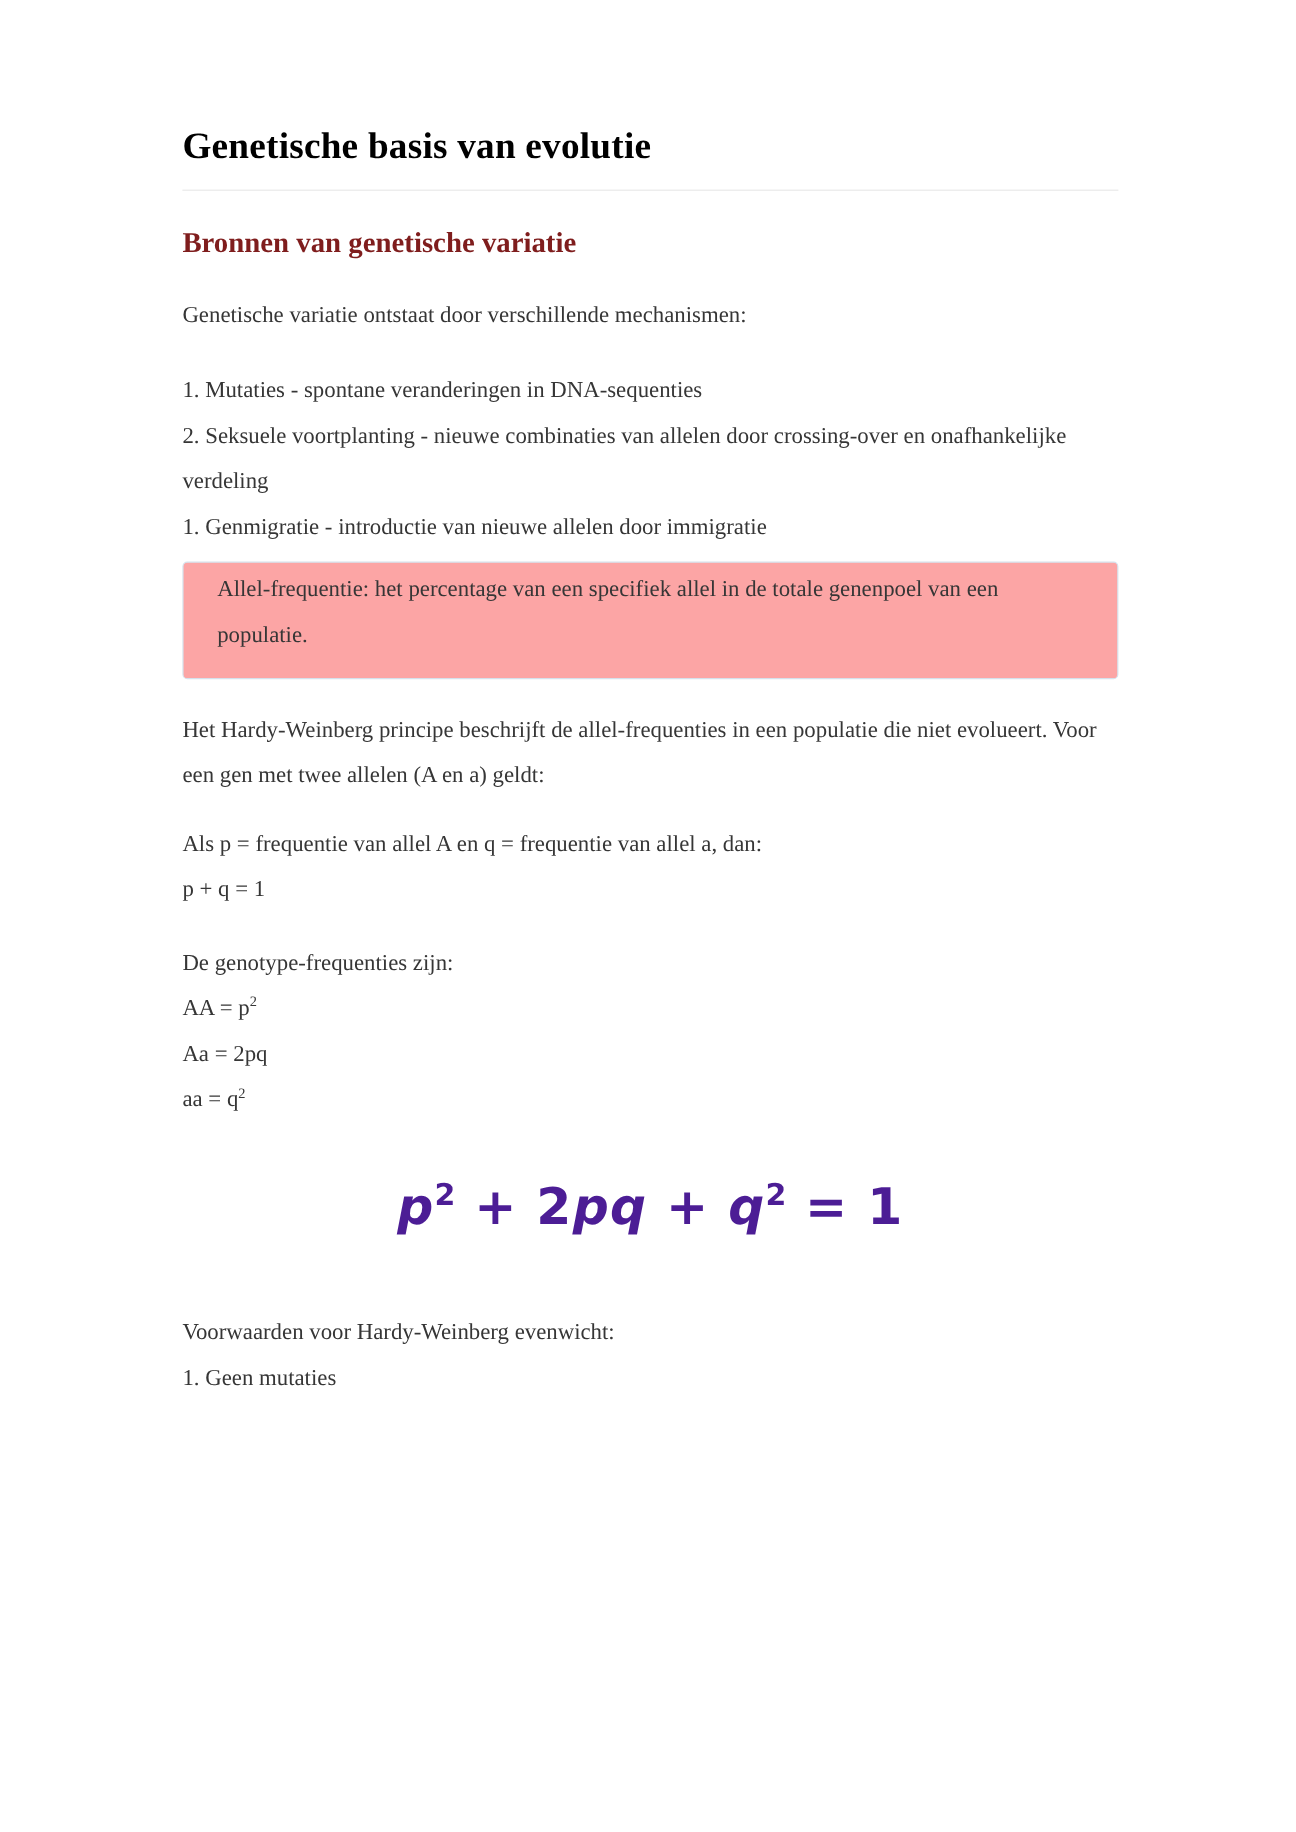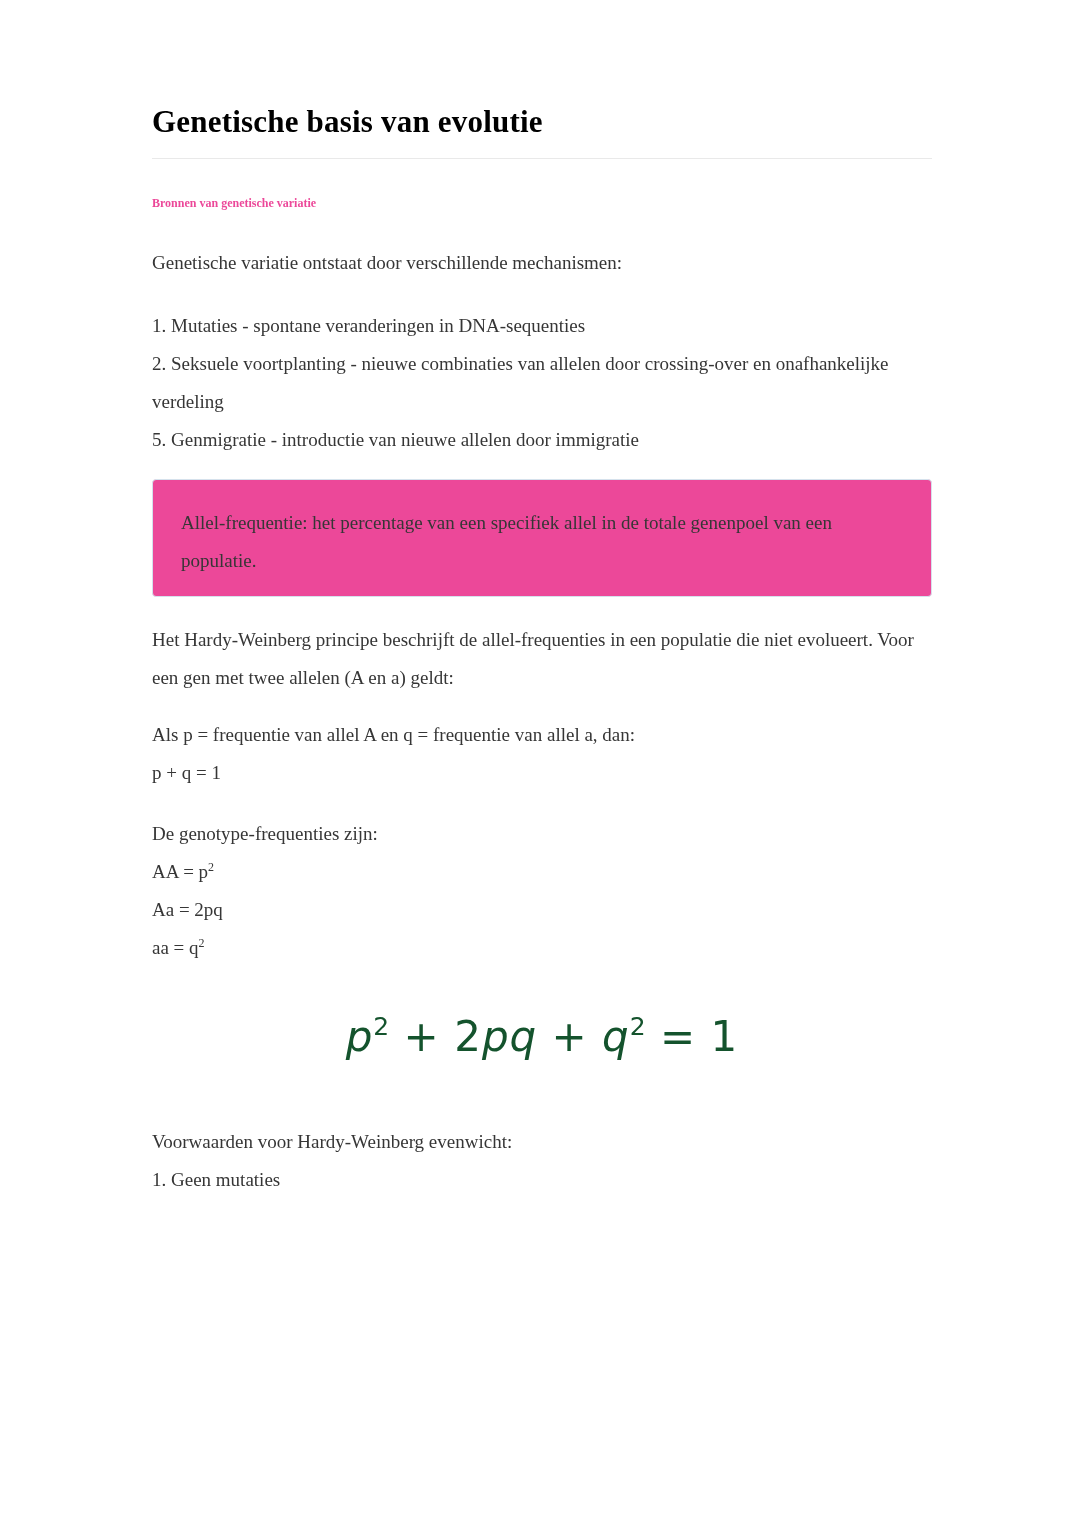--- a/index.html
+++ b/index.html
@@ -30,54 +30,54 @@
     border-top: 1px solid #e9e9e9;
     height: 0;
   }
   p, .line { 
     font-size: 19px;
     line-height: 38px;
   }
   p.intro { margin: 30px 0 0 0; }
   h3.sub {
     margin: 30px 0 0 0;
-    font-size: 12px;
+    font-size: 24px;
     line-height: 28px;
     font-weight: 700;
-    color: #ec4899;
+    color: #7f1d1d;
   }
   h3.sub.hardy { margin-top: 38px; }
   p.lead1 { margin: 27px 0 0 0; }
   .mech-list { margin: 25px 0 0 0; }
   .callout {
-    margin: 20px 0 0 0;
-    background: #ec4899;
+    margin: 9px 0 0 0;
+    background: #fca5a5;
     border: 1px solid #d5e1ec;
     border-radius: 4px;
-    padding: 24px 28px 16px 28px;
+    padding: 4px 28px 16px 28px;
   }
   .callout p { margin: 0; }
   p.lead2 { margin: 24px 0 0 0; }
   .group-pq { margin: 19px 0 0 0; }
   .group-genotype { margin: 23px 0 0 0; }
   .group-conditions { margin: 46px 0 0 0; }
   sup.sq {
     font-size: 12px;
     line-height: 0;
     vertical-align: super;
   }
   .formula {
     margin: 30px 0 0 0;
     height: 80px;
     line-height: 80px;
     text-align: center;
     font-family: "DejaVu Sans", sans-serif;
     font-size: 42px;
-    font-weight: 400;
-    color: #14532d;
+    font-weight: 700;
+    color: #4c1d95;
     letter-spacing: 1px;
     white-space: pre;
   }
   .formula i { font-style: italic; }
   .formula sup {
     font-size: 25px;
     line-height: 0;
     vertical-align: 16px;
     letter-spacing: 0;
   }
@@ -91,21 +91,21 @@
   <hr class="title-divider">
 
 
   <h3 class="sub">Bronnen van genetische variatie</h3>
 
   <p class="lead1">Genetische variatie ontstaat door verschillende mechanismen:</p>
 
   <div class="mech-list">
     <div class="line">1. Mutaties - spontane veranderingen in DNA-sequenties</div>
     <div class="line">2. Seksuele voortplanting - nieuwe combinaties van allelen door crossing-over en onafhankelijke verdeling</div>
-    <div class="line">5. Genmigratie - introductie van nieuwe allelen door immigratie</div>
+    <div class="line">1. Genmigratie - introductie van nieuwe allelen door immigratie</div>
   </div>
 
   <div class="callout">
     <p>Allel-frequentie: het percentage van een specifiek allel in de totale genenpoel van een populatie.</p>
   </div>
 
 
   <p class="lead2">Het Hardy-Weinberg principe beschrijft de allel-frequenties in een populatie die niet evolueert. Voor een gen met twee allelen (A en a) geldt:</p>
 
   <div class="group-pq">

